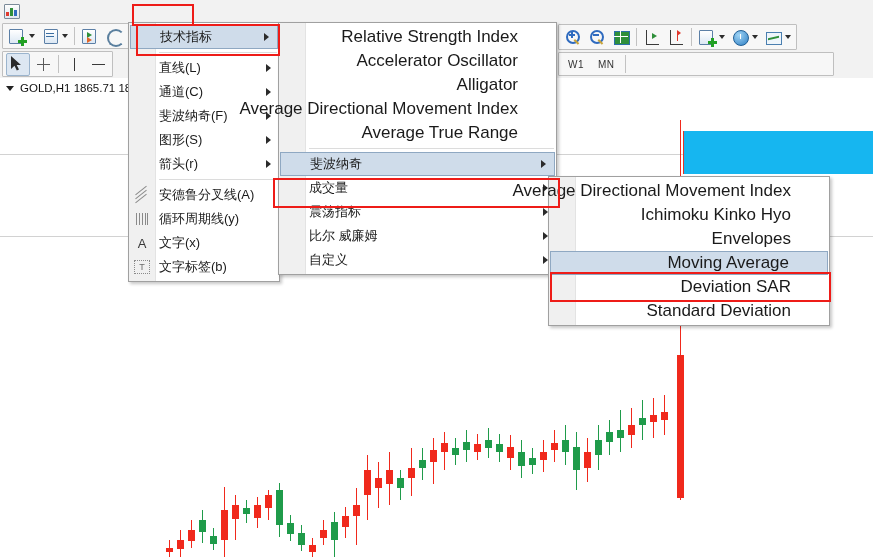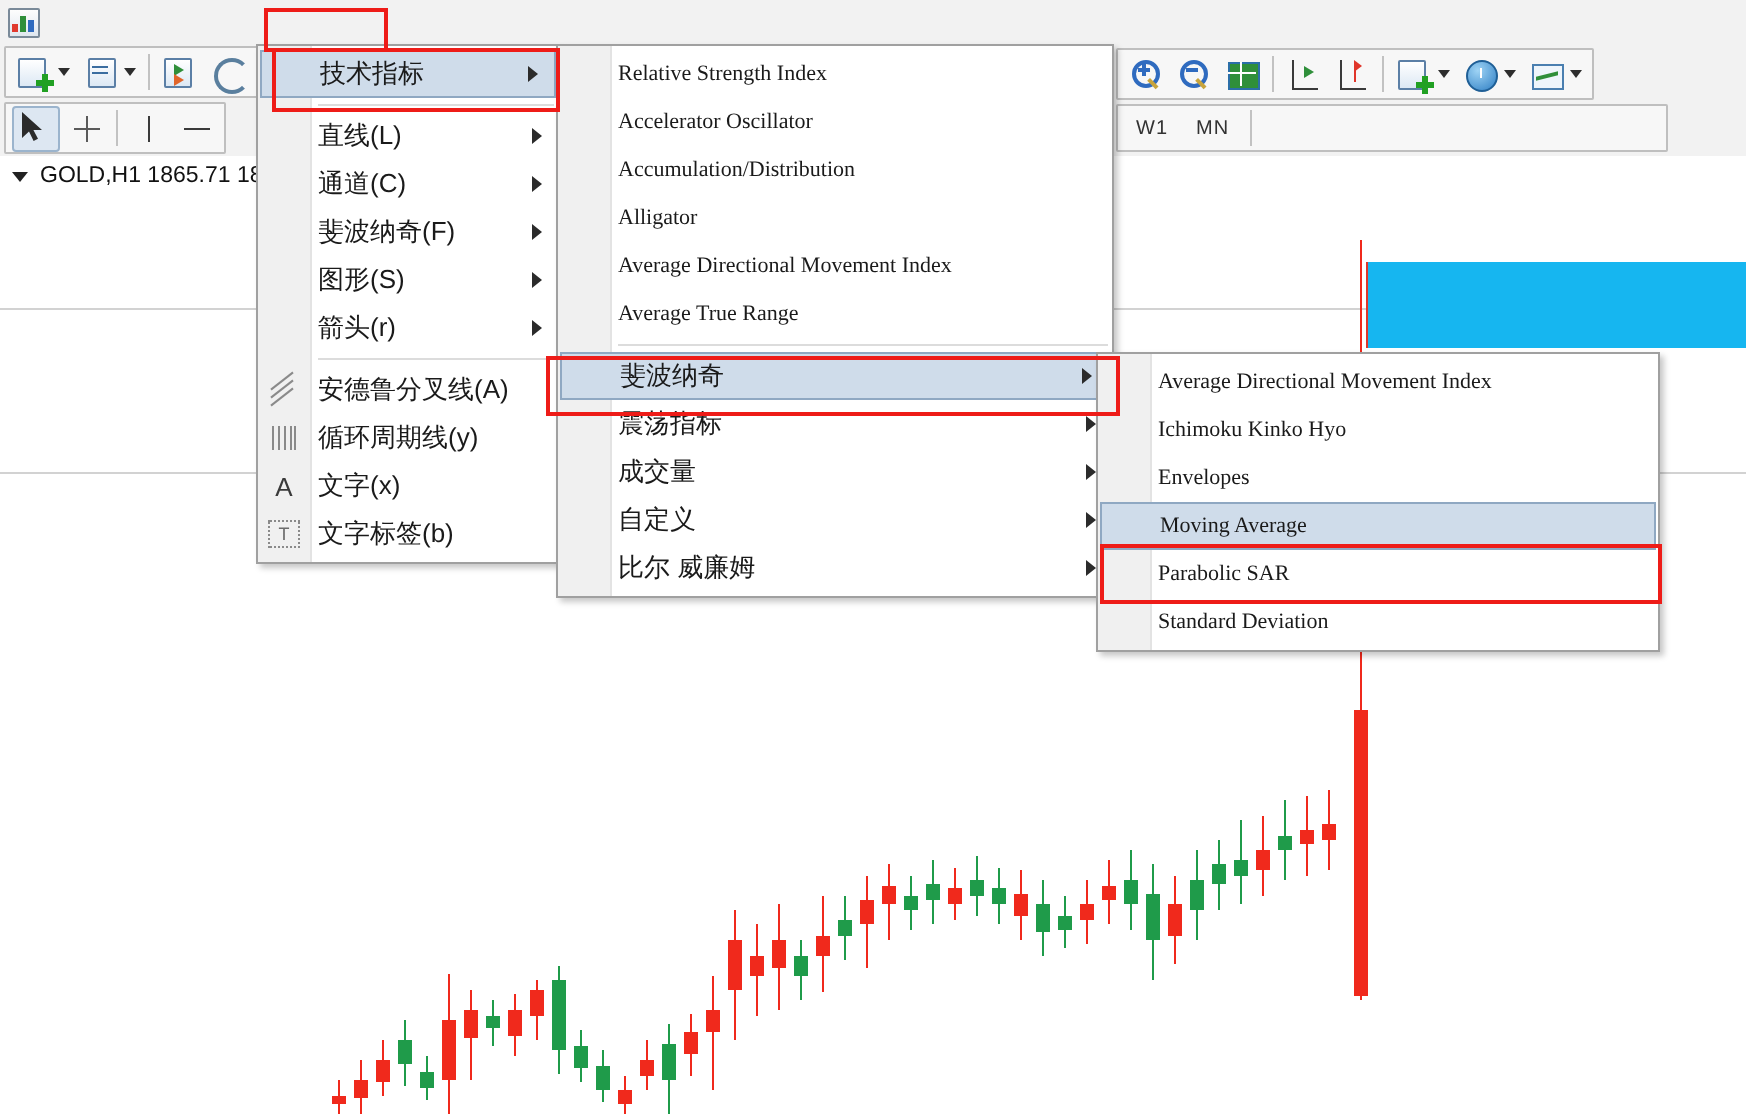--- a/index.html
+++ b/index.html
@@ -113,21 +113,21 @@
     position:absolute;background:#ffffff;border:1px solid #a0a0a0;
     box-shadow:2px 2px 3px rgba(0,0,0,.22);z-index:40;
   }
   .menu .gutter{position:absolute;left:0;top:0;bottom:0;width:26px;background:#f0f0f0;
      border-right:1px solid #e3e3e3;}
   .mi{
     position:relative;display:flex;align-items:center;height:24px;
     padding-left:30px;padding-right:38px;white-space:nowrap;
     font-size:13px;color:#1a1a1a;z-index:2;
   }
-  .mi.en{font-family:Liberation Serif, serif;font-size:11px;}
+  .mi.en{font-family:Liberation Sans, sans-serif;font-size:17px;justify-content:flex-end;}
   .mi.hl{background:#cfdcea;border:1px solid #8fa8c2;height:22px;margin:0 1px;
      padding-left:29px;}
   .mi .arr{position:absolute;right:8px;top:50%;margin-top:-4px;
      width:0;height:0;border-top:4px solid transparent;border-bottom:4px solid transparent;
      border-left:5px solid #2b2b2b;}
   .mi .gi{position:absolute;left:4px;top:50%;margin-top:-8px;width:18px;height:16px;
      color:#6b6b6b;font-size:12px;display:flex;align-items:center;justify-content:center;}
   .msep{height:1px;background:#dcdcdc;margin:3px 2px 3px 30px;}
 
   .redbox{position:absolute;border:2px solid #ee1c18;z-index:60;pointer-events:none;}
@@ -565,50 +565,47 @@
   <div class="menu" id="menu-indicators" style="left:278px;top:22px;width:277px;">
     <div class="gutter"></div>
     <div id="menu-indicators-items" style="position:relative;padding:2px 0;">
         <div class="mi en">
           <span>Relative Strength Index</span>
         </div>
         <div class="mi en">
           <span>Accelerator Oscillator</span>
         </div>
         <div class="mi en">
-          <span>Accumulation/Distribution</span>
-        </div>
-        <div class="mi en">
           <span>Alligator</span>
         </div>
         <div class="mi en">
           <span>Average Directional Movement Index</span>
         </div>
         <div class="mi en">
           <span>Average True Range</span>
         </div>
         <div class="msep"></div>
         <div class="mi hl">
           <span>斐波纳奇</span>
           <span class="arr"></span>
         </div>
         <div class="mi">
+          <span>成交量</span>
+          <span class="arr"></span>
+        </div>
+        <div class="mi">
           <span>震荡指标</span>
           <span class="arr"></span>
         </div>
         <div class="mi">
-          <span>成交量</span>
+          <span>比尔 威廉姆</span>
           <span class="arr"></span>
         </div>
         <div class="mi">
           <span>自定义</span>
-          <span class="arr"></span>
-        </div>
-        <div class="mi">
-          <span>比尔 威廉姆</span>
           <span class="arr"></span>
         </div>
       </div>
   </div>
 
   <div class="menu" id="menu-trend" style="left:548px;top:176px;width:280px;">
     <div class="gutter"></div>
     <div id="menu-trend-items" style="position:relative;padding:2px 0;">
         <div class="mi en">
           <span>Average Directional Movement Index</span>
@@ -616,21 +613,21 @@
         <div class="mi en">
           <span>Ichimoku Kinko Hyo</span>
         </div>
         <div class="mi en">
           <span>Envelopes</span>
         </div>
         <div class="mi hl en">
           <span>Moving Average</span>
         </div>
         <div class="mi en">
-          <span>Parabolic SAR</span>
+          <span>Deviation SAR</span>
         </div>
         <div class="mi en">
           <span>Standard Deviation</span>
         </div>
       </div>
   </div>
 
   <div id="annotation-layer">
       <div class="redbox" style="left: 132px; top: 4px; width: 58px; height: 18px; border-color: rgb(238, 28, 24);"></div>
       <div class="redbox" style="left: 136px; top: 24px; width: 140px; height: 28px; border-color: rgb(238, 28, 24);"></div>

